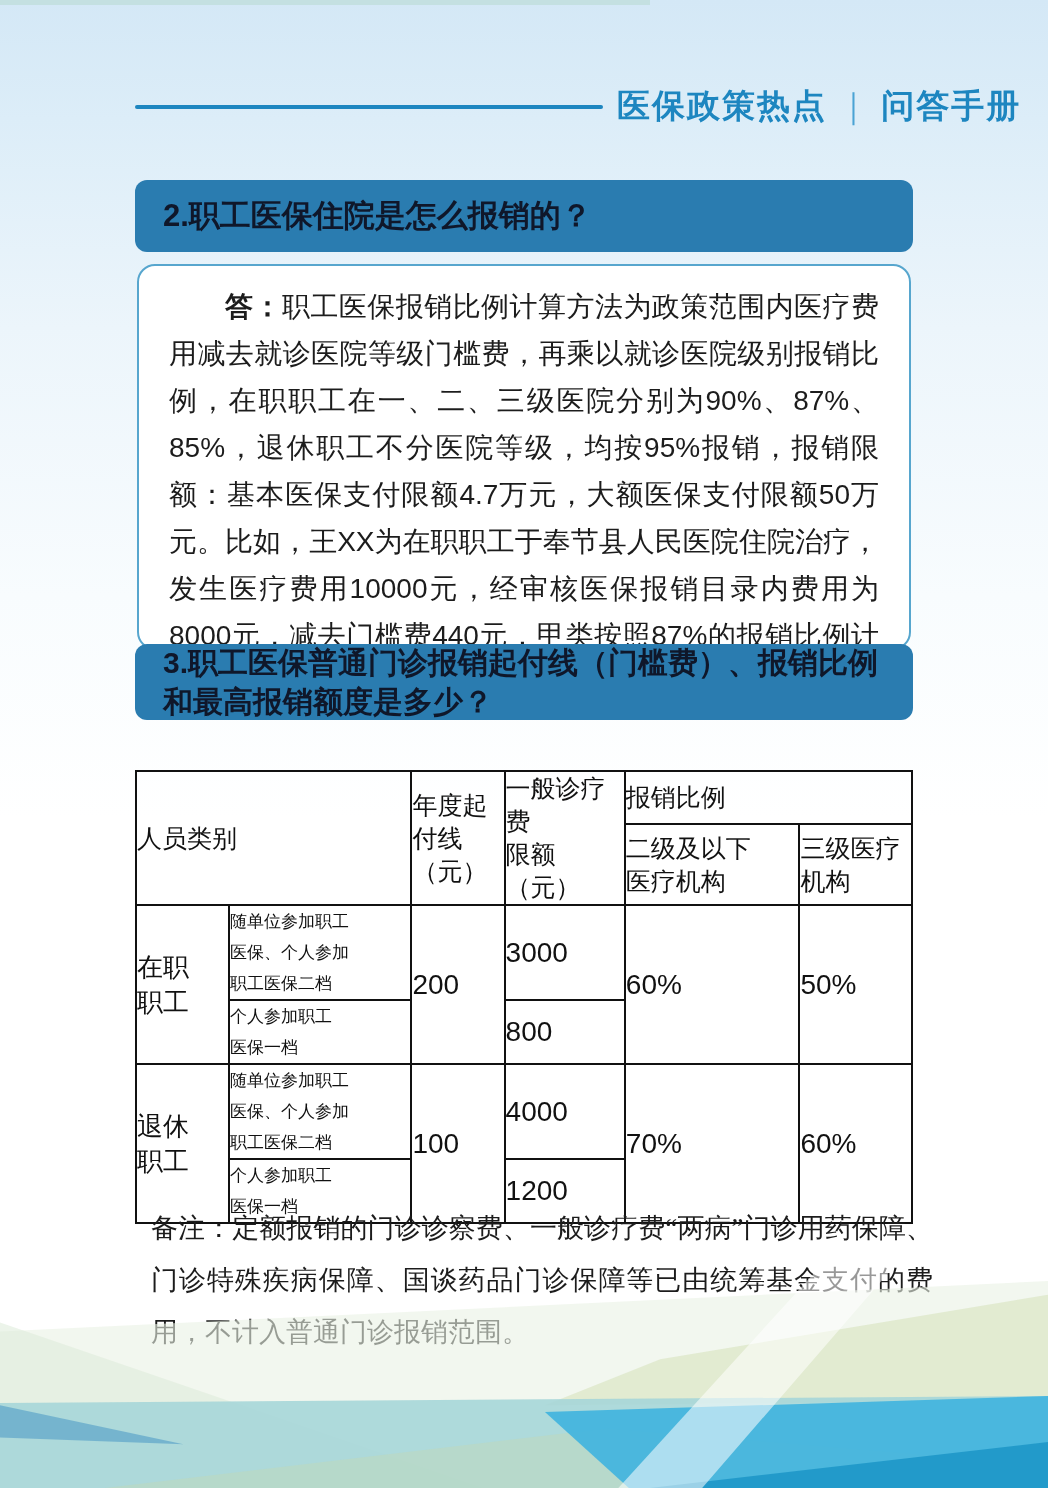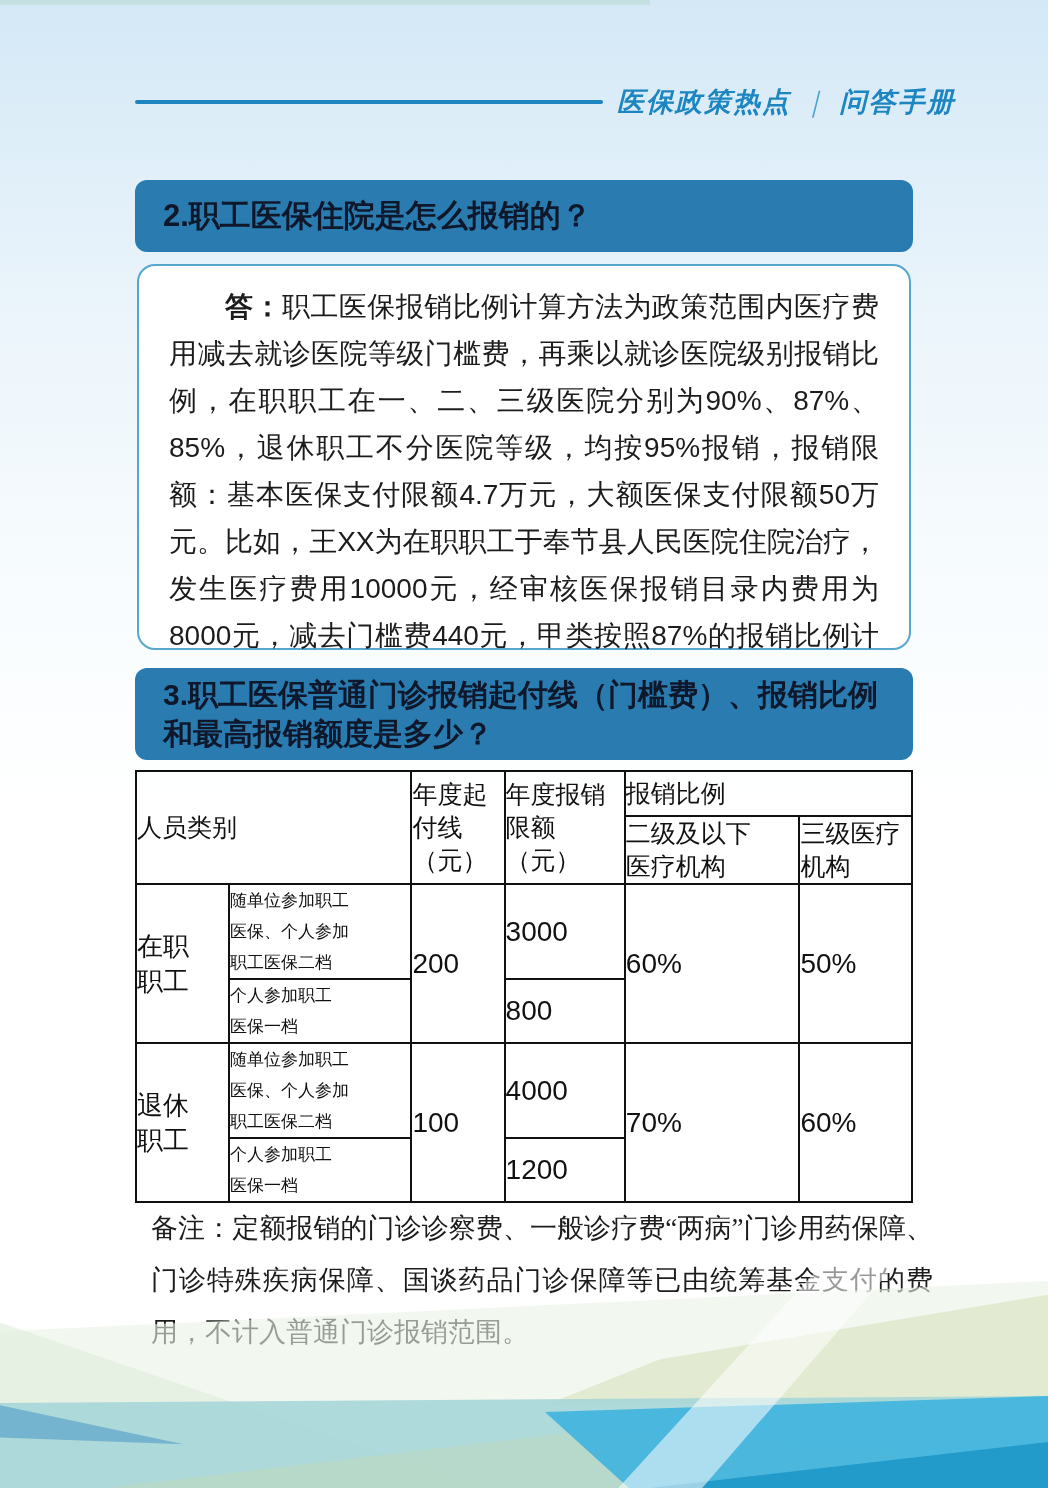--- a/index.html
+++ b/index.html
@@ -4,28 +4,28 @@
 <style>
   html,body{margin:0;padding:0;}
   body{width:1048px;height:1488px;overflow:hidden;font-family:"Liberation Sans",sans-serif;}
   .page{position:relative;width:1048px;height:1488px;overflow:hidden;
         background:linear-gradient(180deg,#d4e8f6 0%,#dcedf8 8%,#ecf5fb 22%,#f8fcfe 40%,#ffffff 55%,#ffffff 100%);}
   .top-strip{position:absolute;left:0;top:0;width:62%;height:5px;background:#b7d8d0;opacity:.55;}
 
   
   .header{position:absolute;left:135px;top:84px;width:800px;display:flex;align-items:center;}
   .header-line{flex:0 0 468px;height:4px;background:#1d86c0;border-radius:2px;margin-right:14px;}
-  .header-title{color:#1d86c0;font-size:27px;font-weight:bold;letter-spacing:2px;white-space:nowrap;font-style:italic;}
+  .header-title{color:#1d86c0;font-size:33px;font-weight:bold;letter-spacing:2px;white-space:nowrap;}
   .header-title .divider{margin:0 10px;font-weight:400;color:#4aa3d4;}
 
   
   .banner{position:absolute;left:135px;width:778px;background:#2a7cb0;color:#0f172a;
           border-radius:12px;font-weight:bold;box-sizing:border-box;}
   .banner1{top:180px;height:72px;font-size:31px;line-height:72px;padding-left:28px;}
-  .banner2{top:668px;height:92px;font-size:30px;line-height:39px;padding:6px 20px 6px 28px;
+  .banner2{top:644px;height:76px;font-size:30px;line-height:39px;padding:6px 20px 6px 28px;
            display:flex;align-items:center;}
 
   
   .answer-box{position:absolute;left:137px;top:264px;width:774px;height:386px;box-sizing:border-box;
               background:#ffffff;border:2px solid #57a6ce;border-radius:18px;padding:17px 30px;}
   .answer{margin:0;font-size:28px;line-height:47px;color:#1c1c1c;text-align:justify;text-indent:2em;}
   .answer b{font-weight:bold;}
 
   
   .rates{position:absolute;left:135px;top:770px;width:778px;border-collapse:collapse;
@@ -96,21 +96,21 @@
         <col class="c4">
         <col class="c5">
         <col class="c6">
       </colgroup>
     <tbody>
         <tr class="hr1">
       <td colspan="2" rowspan="2" class="hd">人员类别</td>
       <td rowspan="2" class="hd pre">年度起
 付线
 （元）</td>
-      <td rowspan="2" class="hd pre">年度报销
+      <td rowspan="2" class="hd pre">一般诊疗费
 限额
 （元）</td>
       <td colspan="2" class="hd">报销比例</td>
     </tr>
     <tr class="hr2">
       <td class="hd pre">二级及以下
 医疗机构</td>
       <td class="hd pre">三级医疗
 机构</td>
     </tr>

